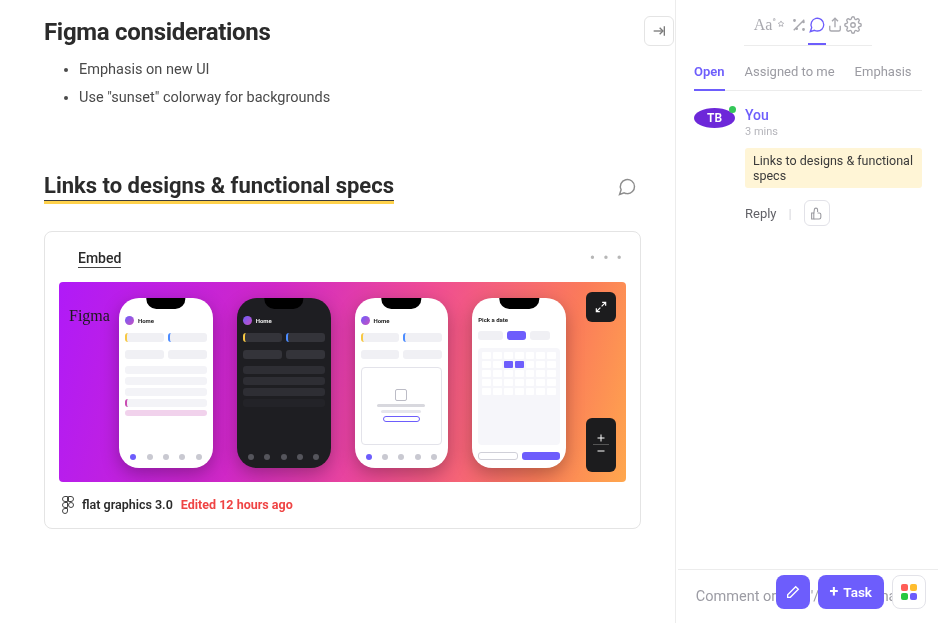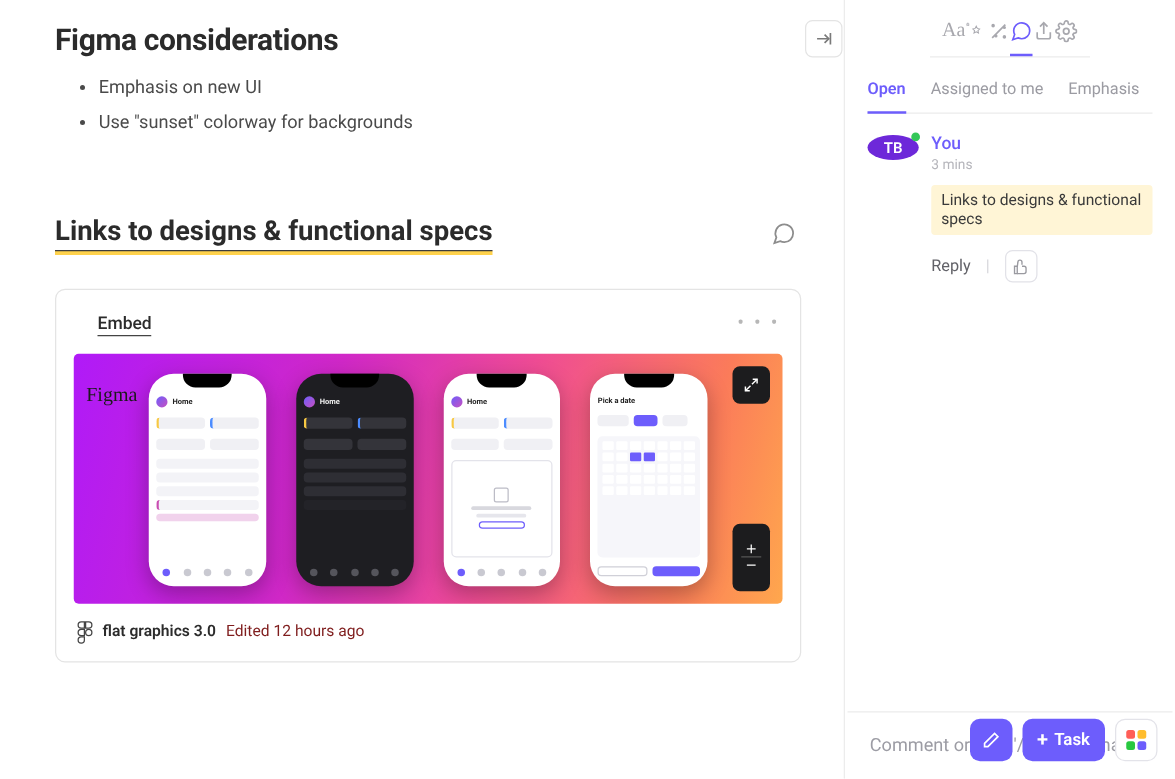--- a/index.html
+++ b/index.html
@@ -97,21 +97,21 @@
 
   .embed-meta { display:flex; align-items:center; gap:8px; margin-top: 14px; font-size: 12.5px; padding-left:3px;}
   .figma-f { width:12px; height:18px; position:relative;}
   .figma-f span{position:absolute; width:6px;height:6px; border:1px solid #444; box-sizing:border-box;}
   .ff1{left:0;top:0;border-radius:3px 0 0 3px;}
   .ff2{left:6px;top:0;border-radius:0 3px 3px 0;}
   .ff3{left:0;top:6px;border-radius:3px 0 0 3px;}
   .ff4{left:6px;top:6px;border-radius:50%;}
   .ff5{left:0;top:12px;border-radius:3px 0 3px 3px;}
   .embed-name{font-weight:600;}
-  .embed-time{color:#7f1d1d;}
+  .embed-time{color:#ef4444;font-weight:bold;}
 
   
   .toolbar { display:flex; gap:0; padding: 6px 10px 0 10px; border-bottom:1px solid #ececec; height:46px;}
   .tool { flex:1; display:flex; align-items:center; justify-content:center; color:#a8a8ae; cursor:pointer; border-bottom:2px solid transparent; }
   .tool.active { color:#6d5dfc; border-bottom-color:#6d5dfc; }
   .tool svg { width:18px; height:18px; }
 
   .panel-body { padding: 18px 18px 0 18px; flex:1; position:relative; }
   .panel-title { font-size: 20px; font-weight:700; margin-bottom: 18px;}
   .filter-tabs { display:flex; gap:20px; border-bottom:1px solid #ececec; font-size:13px; margin-bottom:16px;}

